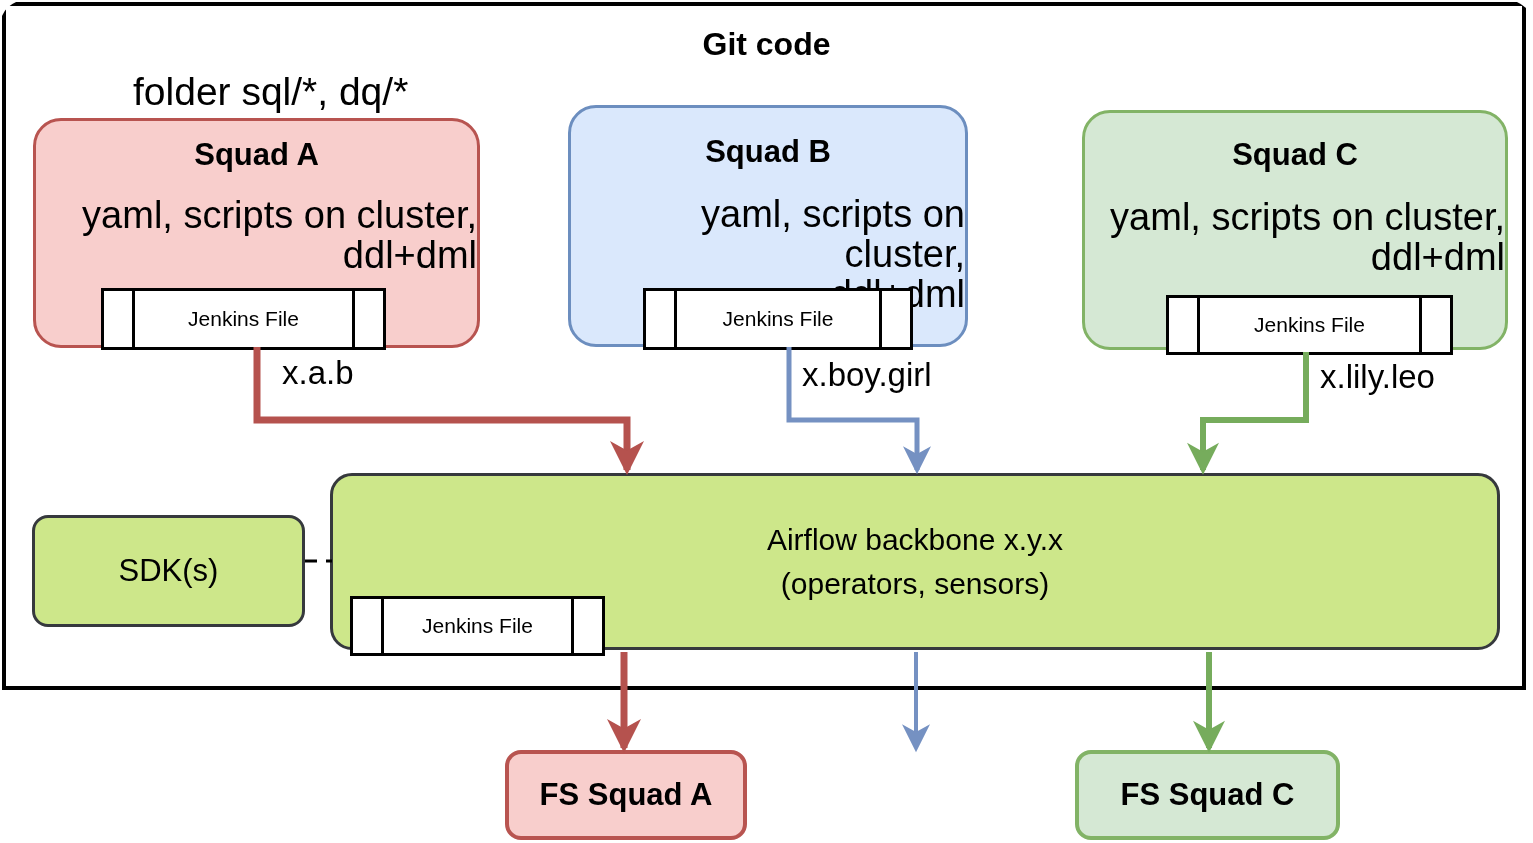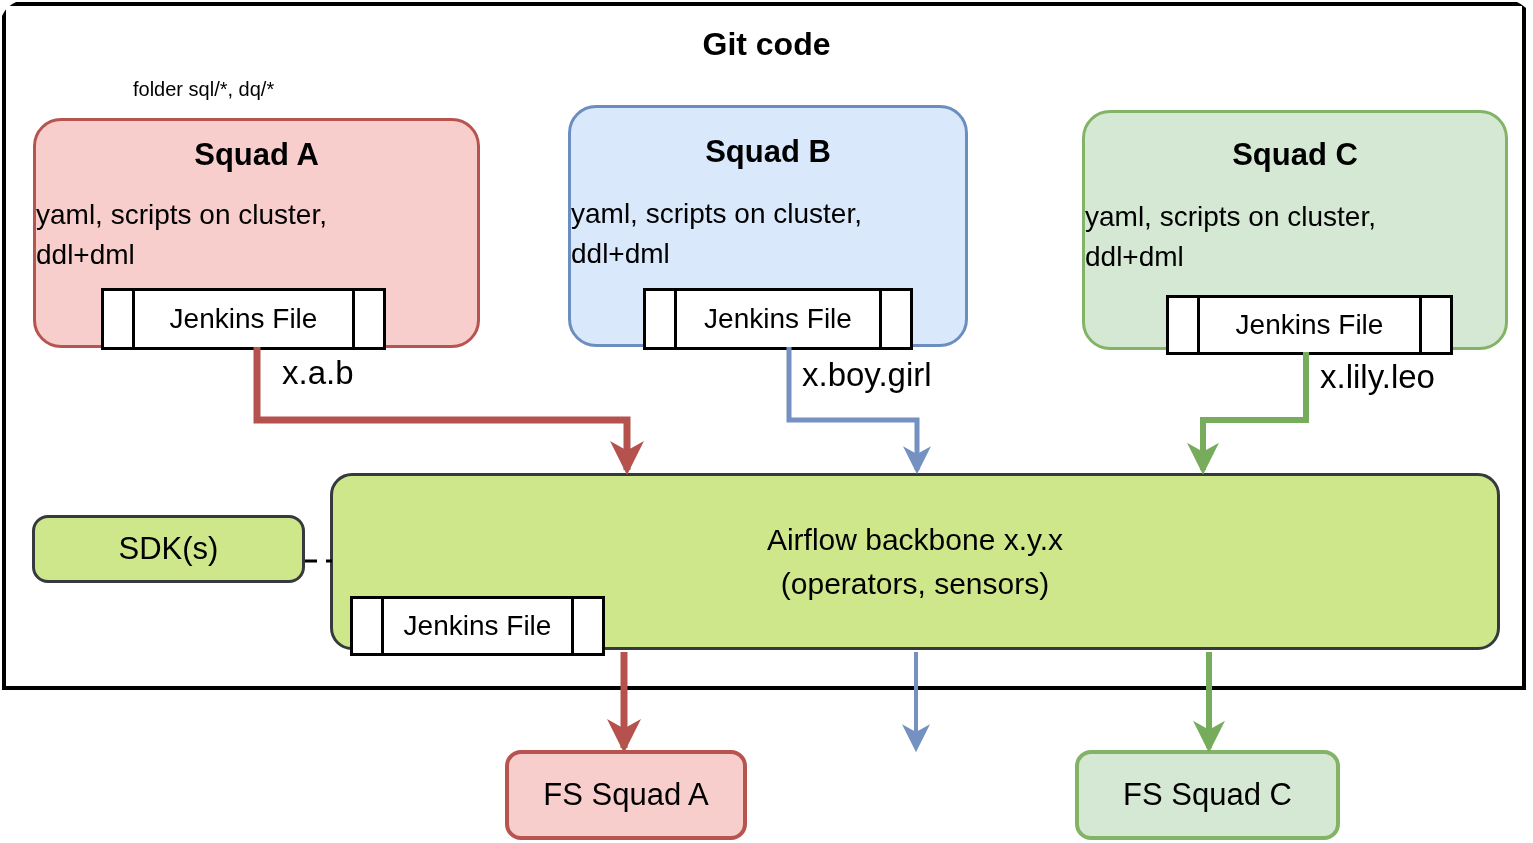--- a/index.html
+++ b/index.html
@@ -9,70 +9,70 @@
   }
   .git-container{
     position:absolute;left:2px;top:2px;width:1524px;height:688px;
     border:4px solid var(--container-border,#000);background:#fff;box-sizing:border-box;
   }
   .diagram-title{
     position:absolute;left:0;right:0;top:26px;text-align:center;
     font-size:32px;font-weight:bold;
   }
   .folder-label{
-    position:absolute;left:133px;top:78px;font-size:20px;
+    position:absolute;left:133px;top:70px;font-size:39px;
   }
   
   .card{
     position:absolute;box-sizing:border-box;border-radius:28px;
   }
   .squad-red{background:var(--red-fill);border:3px solid var(--red-stroke);}
   .squad-blue{background:var(--blue-fill);border:3px solid var(--blue-stroke);}
   .squad-green{background:var(--green-fill);border:3px solid var(--green-stroke);}
   .card-title{
     position:absolute;left:0;right:0;top:16px;text-align:center;
     font-size:31px;font-weight:bold;
   }
   .card-body{
-    position:absolute;left:0;right:0;top:74px;text-align:left;
-    font-size:28px;line-height:40px;
+    position:absolute;left:0;right:0;top:74px;text-align:right;
+    font-size:38px;line-height:40px;
   }
   
   .tape{
     position:absolute;background:#ffffff;border:3px solid #000;
     box-sizing:border-box;display:flex;align-items:center;justify-content:center;
   }
   .tape::before,.tape::after{
     content:"";position:absolute;top:0;bottom:0;width:0;border-left:3px solid #000;
   }
   .tape::before{left:28px;}
   .tape::after{right:28px;}
-  .tape-label{font-size:28px;white-space:nowrap;}
+  .tape-label{font-size:21px;white-space:nowrap;}
   
   .version-label{position:absolute;font-size:33px;white-space:nowrap;}
   
   .lime-box{
     position:absolute;box-sizing:border-box;background:var(--lime-fill);
     border:3px solid var(--dark-stroke);
   }
   .airflow-box{left:330px;top:473px;width:1170px;height:177px;border-radius:22px;}
   .airflow-text{
     position:absolute;inset:0;display:flex;flex-direction:column;
     align-items:center;justify-content:center;text-align:center;
     font-size:30px;line-height:44px;
   }
   .sdk-box{
-    left:32px;top:515px;width:273px;height:68px;border-radius:16px;
+    left:32px;top:515px;width:273px;height:112px;border-radius:16px;
     display:flex;align-items:center;justify-content:center;font-size:31px;
   }
   
   .fs-box{
     position:absolute;top:750px;height:90px;box-sizing:border-box;border-radius:16px;
     display:flex;align-items:center;justify-content:center;
-    font-size:31px;font-weight:normal;
+    font-size:31px;font-weight:bold;
   }
   .fs-red{background:var(--red-fill);border:4px solid var(--red-stroke);}
   .fs-blue{background:var(--blue-fill);border:4px solid var(--blue-stroke);}
   .fs-green{background:var(--green-fill);border:4px solid var(--green-stroke);}
   
   .svg-overlay{position:absolute;left:0;top:0;pointer-events:none;}
   .arrow{fill:none;stroke-linejoin:miter;}
   .arrow-red{stroke:var(--arrow-red);stroke-width:7;marker-end:url(#m-red);}
   .arrow-blue{stroke:var(--arrow-blue);stroke-width:5;marker-end:url(#m-blue);}
   .arrow-blue.thin{stroke-width:4;}

